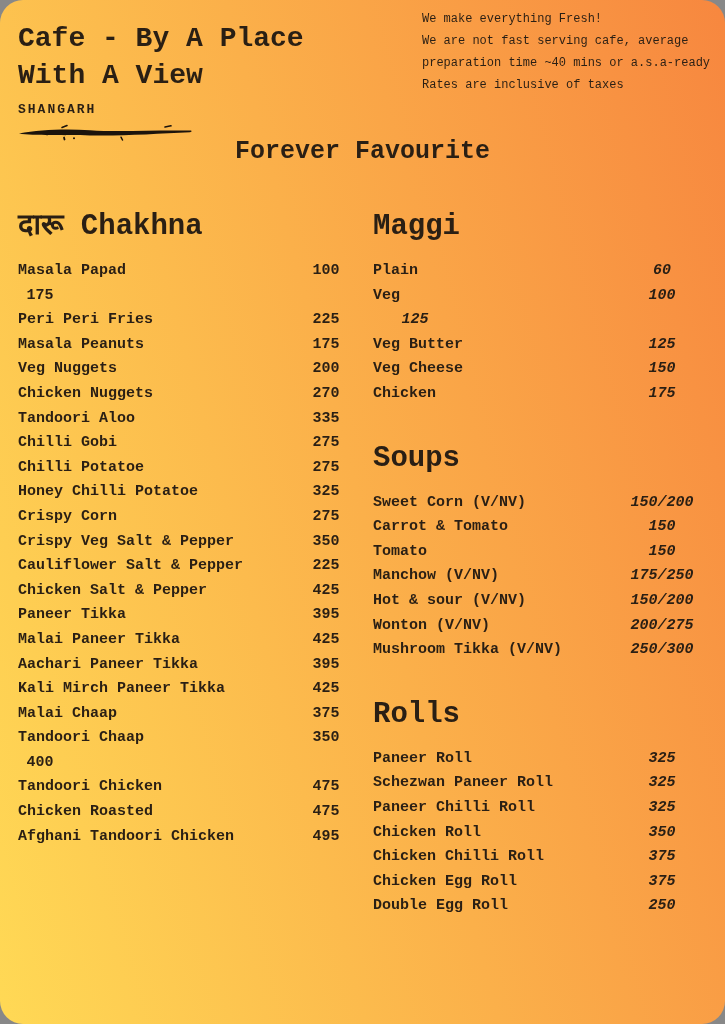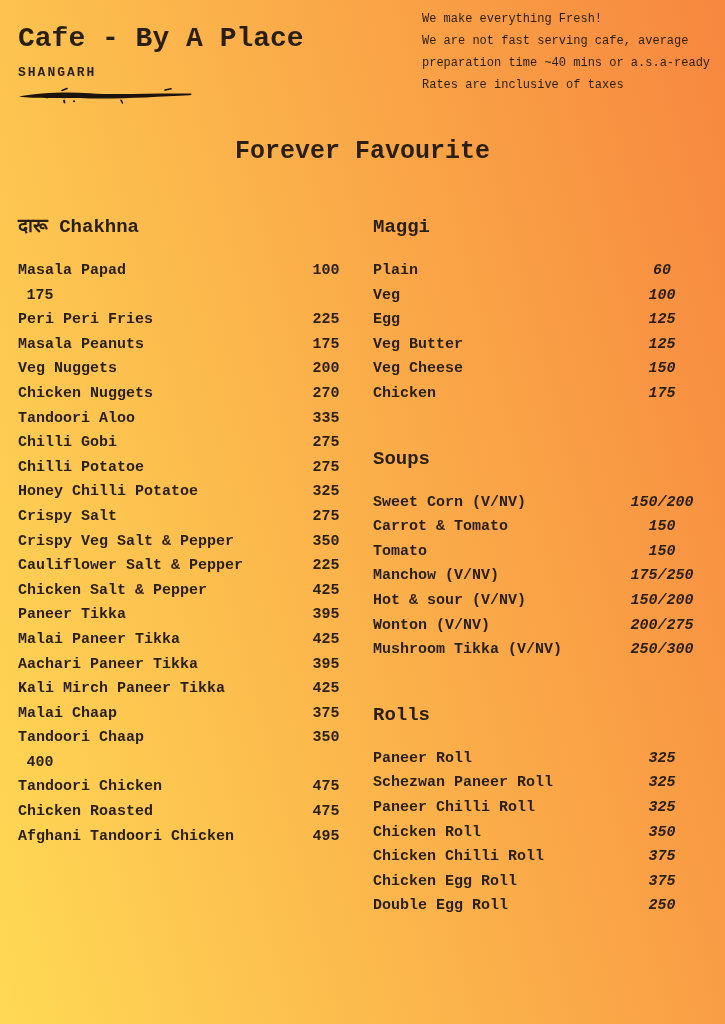--- a/index.html
+++ b/index.html
@@ -20,35 +20,36 @@
   .scratch { display: block; margin-top: 7px; }
   
   .notes { position: absolute; left: 422px; top: 8px; font-size: 12px; font-weight: normal; line-height: 22px; white-space: nowrap; }
   
   .page-title { position: absolute; top: 136px; left: 0; width: 100%; margin: 0; text-align: center; font-size: 25px; font-weight: bold; line-height: 32px; }
   
   .col { position: absolute; top: 212px; }
   .col-left  { left: 18px;  width: 330px; }
   .col-right { left: 373px; width: 331px; }
   .menu-section { margin: 0 0 37px 0; }
-  .section-title { margin: 0 0 17px 0; font-size: 19px; font-weight: bold; line-height: 30px; white-space: nowrap; }
+  .section-title { margin: 0 0 17px 0; font-size: 29px; font-weight: bold; line-height: 30px; white-space: nowrap; }
   .menu-item { display: flex; align-items: baseline; height: 24.6px; line-height: 24.6px; font-size: 15px; font-weight: bold; }
   .item-name { flex: 1; white-space: nowrap; overflow: hidden; }
   .item-price { text-align: center; white-space: nowrap; }
   .col-left  .item-price { width: 44px; }
   .col-right .item-price { width: 84px; font-style: italic; }
 </style>
 </head>
 <body>
 
-<div class="page" style="background: linear-gradient(75deg, rgb(255, 217, 85) 0%, rgb(247, 135, 63) 100%); color: rgb(42, 31, 20);">
+<div class="page" style="background: linear-gradient(75deg, rgb(255, 217, 85) 0%, rgb(247, 135, 63) 100%); color: rgb(42, 31, 20); border-radius: 23px;">
 
   <div class="brand">
     <div class="brand-title">
       <div>Cafe - By A Place</div>
+      <div>With A View</div>
     </div>
     <div class="brand-loc">SHANGARH</div>
     <svg class="scratch" width="176" height="18" viewBox="0 0 176 18" aria-hidden="true">
       <path fill="#1c140c" d="M1 9.5 C 22 5.5, 48 4.5, 72 6.2 C 100 8.2, 138 5.8, 173 6.6 C 174 7.2, 174 7.6, 172 8.2 C 140 9.6, 102 12.2, 72 11.4 C 46 10.8, 16 12, 1 9.5 Z"></path>
       <path fill="none" stroke="#1c140c" stroke-width="1.6" stroke-linecap="round" d="M44 3.5 L49 1.5"></path>
       <path fill="none" stroke="#1c140c" stroke-width="1.6" stroke-linecap="round" d="M147 3 L153 1.8"></path>
       <path fill="none" stroke="#1c140c" stroke-width="1.8" stroke-linecap="round" d="M46 13.5 L46.5 15.5"></path>
       <path fill="none" stroke="#1c140c" stroke-width="1.5" stroke-linecap="round" d="M103 13.2 L104.5 16"></path>
       <circle cx="56" cy="14.2" r="1" fill="#1c140c"></circle>
     </svg>
@@ -99,21 +100,21 @@
         </div>
         <div class="menu-item">
           <span class="item-name">Chilli Potatoe</span>
           <span class="item-price">275</span>
         </div>
         <div class="menu-item">
           <span class="item-name">Honey Chilli Potatoe</span>
           <span class="item-price">325</span>
         </div>
         <div class="menu-item">
-          <span class="item-name">Crispy Salt</span>
+          <span class="item-name">Crispy Corn</span>
           <span class="item-price">275</span>
         </div>
         <div class="menu-item">
           <span class="item-name">Crispy Veg Salt &amp; Pepper</span>
           <span class="item-price">350</span>
         </div>
         <div class="menu-item">
           <span class="item-name">Cauliflower Salt &amp; Pepper</span>
           <span class="item-price">225</span>
         </div>
@@ -167,21 +168,20 @@
         <h2 class="section-title">Maggi</h2>
         <div class="menu-item">
           <span class="item-name">Plain</span>
           <span class="item-price">60</span>
         </div>
         <div class="menu-item">
           <span class="item-name">Veg</span>
           <span class="item-price">100</span>
         </div>
         <div class="menu-item">
-          <span class="item-name">Egg</span>
           <span class="item-price">125</span>
         </div>
         <div class="menu-item">
           <span class="item-name">Veg Butter</span>
           <span class="item-price">125</span>
         </div>
         <div class="menu-item">
           <span class="item-name">Veg Cheese</span>
           <span class="item-price">150</span>
         </div>

